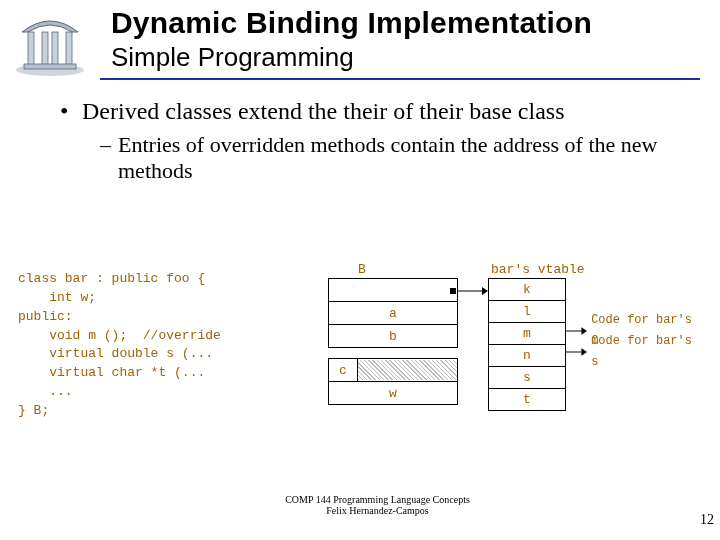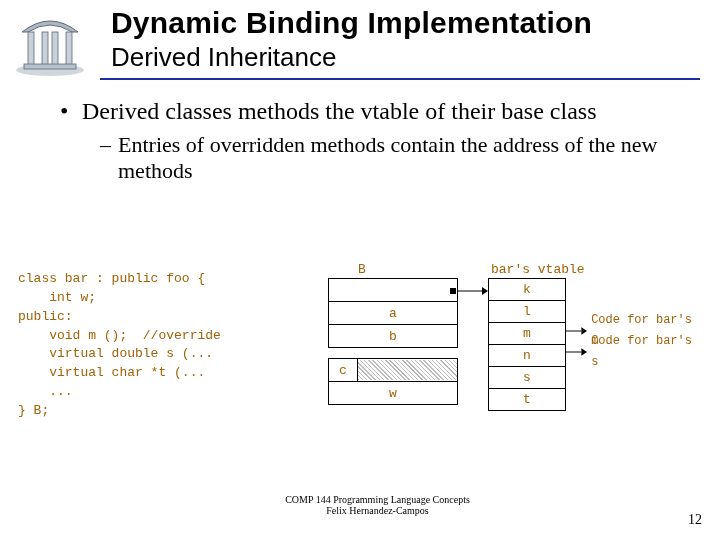--- a/index.html
+++ b/index.html
@@ -188,21 +188,21 @@
     left: 0;
     right: 0;
     bottom: 24px;
     text-align: center;
     font-size: 10px;
     font-family: "Times New Roman", serif;
     padding-left: 35px;
   }
   .pagenum {
     position: absolute;
-    right: 18px;
+    right: 6px;
     bottom: 12px;
     font-size: 14px;
     font-family: "Times New Roman", serif;
     margin-top: 45px;
   }
 </style>
 </head>
 <body>
 
 <div class="slide">
@@ -212,28 +212,28 @@
     <path d="M12 24 Q40 2 68 24 L62 24 Q40 10 18 24 Z" fill="#aeb8c2" stroke="#5a6a78" stroke-width="1"></path>
     <rect x="18" y="24" width="6" height="34" fill="#c8d0d8" stroke="#5a6a78" stroke-width="0.8"></rect>
     <rect x="32" y="24" width="6" height="34" fill="#c8d0d8" stroke="#5a6a78" stroke-width="0.8"></rect>
     <rect x="42" y="24" width="6" height="34" fill="#c8d0d8" stroke="#5a6a78" stroke-width="0.8"></rect>
     <rect x="56" y="24" width="6" height="34" fill="#c8d0d8" stroke="#5a6a78" stroke-width="0.8"></rect>
     <rect x="14" y="56" width="52" height="5" fill="#b8c2cc" stroke="#5a6a78" stroke-width="0.8"></rect>
   </svg>
 
   <div class="header">
     <div class="title">Dynamic Binding Implementation</div>
-    <div class="subtitle">Derived Inheritance</div>
+    <div class="subtitle">Simple Programming</div>
   </div>
   <div class="rule"></div>
 
   <div class="body">
     <div class="bullet-row">
       <div class="bullet-mark">•</div>
-      <div>Derived classes methods the vtable of their base class</div>
+      <div>Derived classes extend the their of their base class</div>
     </div>
     <div class="sub-row">
       <div class="dash">–</div>
       <div>Entries of overridden methods contain the address of the new methods</div>
     </div>
   </div>
 
   <div class="figure">
 
     <div class="code"><span>class bar : public foo {</span>

